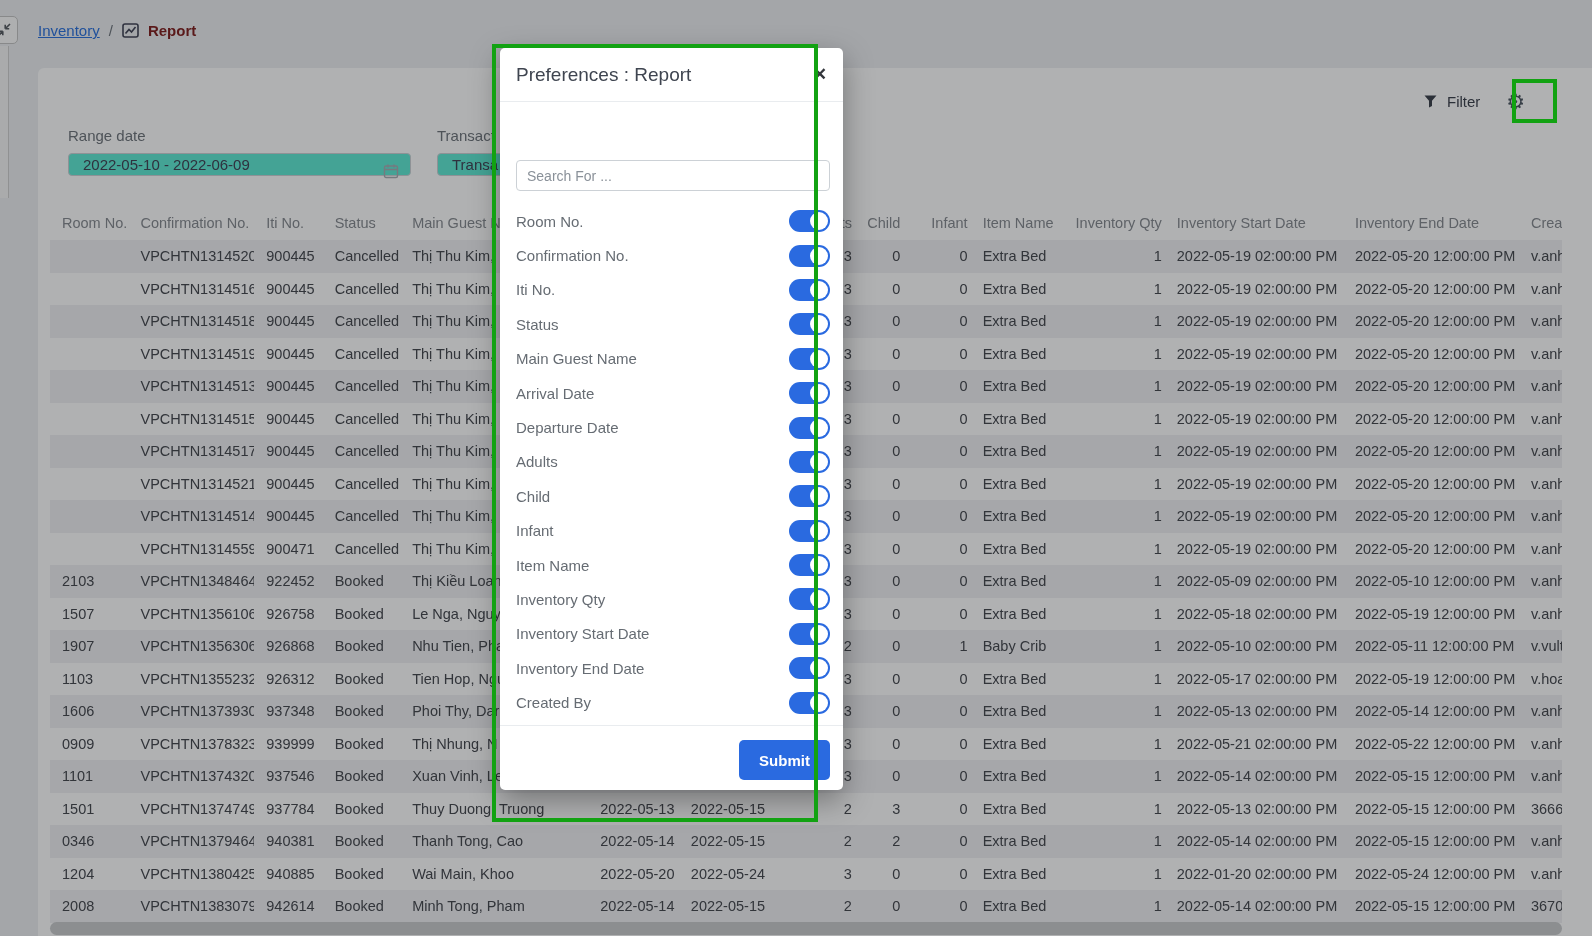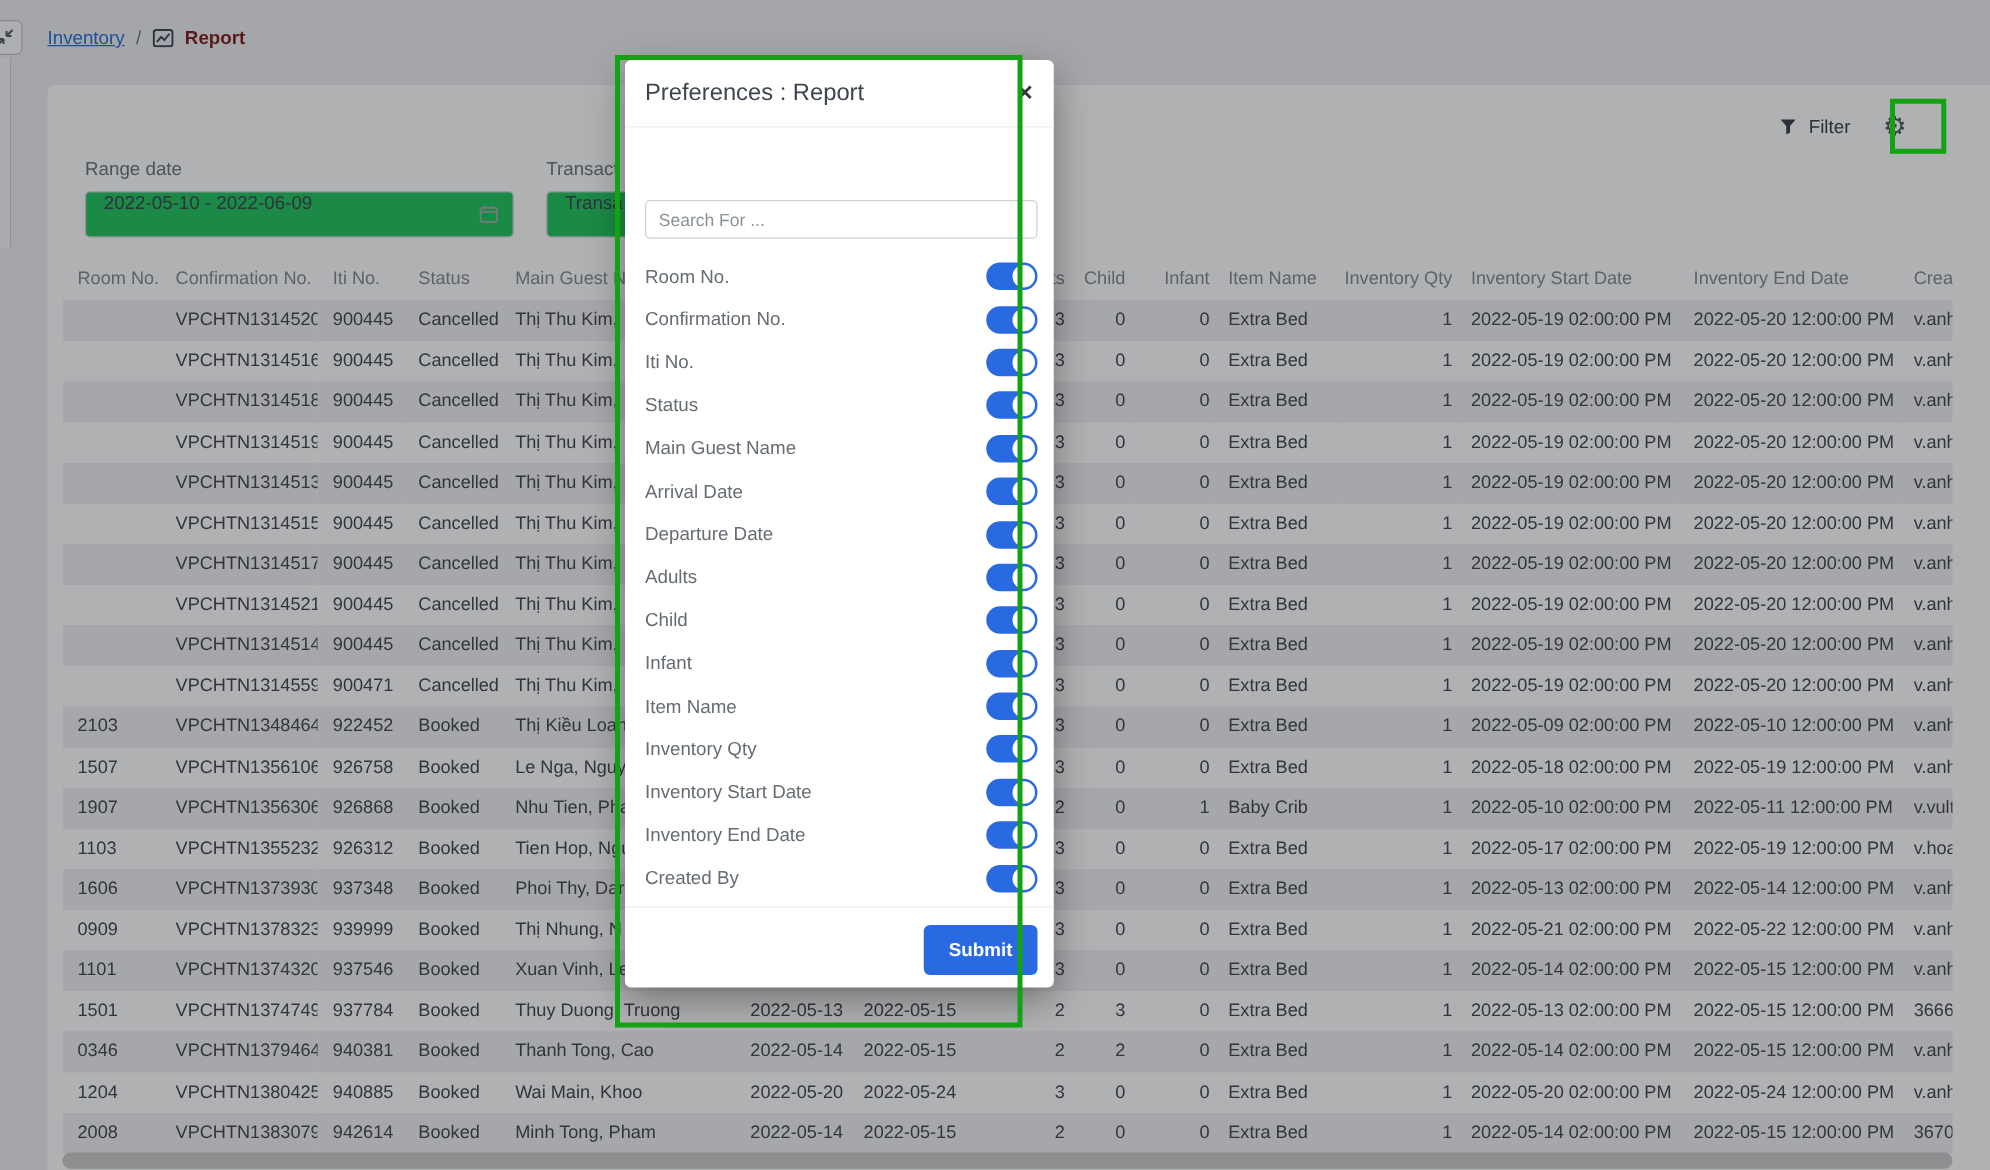--- a/index.html
+++ b/index.html
@@ -21,22 +21,22 @@
   .card{position:absolute;left:38px;top:68px;width:1562px;height:900px;
     background:#ffffff;border-radius:6px;}
   .toolbar{position:absolute;top:20px;left:1386px;height:26px;display:flex;
     align-items:center;gap:10px;font-size:15px;color:#3a3f4a;}
   .gear{font-size:21px;line-height:21px;color:#4b5560;margin-left:16px;cursor:pointer;}
 
   .filter-group{position:absolute;top:59px;}
   .fg-range{left:30px;width:343px;}
   .fg-trans{left:399px;width:220px;}
   .fg-label{display:block;font-size:15px;color:#6d737a;margin-bottom:9px;}
-  .fg-input{position:relative;height:37px;border:1px solid #ccd1d6;border-radius:4px;
-    background:#22c55e;display:flex;padding:0 14px;font-size:15px;
+  .fg-input{position:relative;height:23px;border:1px solid #ccd1d6;border-radius:4px;
+    background:#5eead4;display:flex;align-items:center;padding:0 14px;font-size:15px;
     color:#3f4254;box-sizing:border-box;}
   .fg-input .cal{position:absolute;right:11px;top:9px;}
 
   .table-wrap{position:absolute;top:138px;left:12px;width:1512px;height:800px;overflow:hidden;}
   table{border-collapse:collapse;table-layout:fixed;width:1620px;font-size:14.5px;}
   th{height:34px;font-weight:400;color:#85898f;text-align:left;padding:0 12px;
     box-sizing:border-box;white-space:nowrap;overflow:hidden;}
   td{height:32.5px;color:#43464d;padding:0 12px;box-sizing:border-box;
     white-space:nowrap;overflow:hidden;}
   tbody tr:nth-child(odd){background:#f1f1f3;}
@@ -489,21 +489,21 @@
               <td class="col-iti">940885</td>
               <td class="col-status">Booked</td>
               <td class="col-guest">Wai Main, Khoo</td>
               <td class="col-arrival">2022-05-20</td>
               <td class="col-departure">2022-05-24</td>
               <td class="col-adults right">3</td>
               <td class="col-child right">0</td>
               <td class="col-infant right">0</td>
               <td class="col-item">Extra Bed</td>
               <td class="col-qty right">1</td>
-              <td class="col-start">2022-05-20 02:00:00 PM</td>
+              <td class="col-start">2022-01-20 02:00:00 PM</td>
               <td class="col-end">2022-05-24 12:00:00 PM</td>
               <td class="col-created">v.anhnl</td>
             </tr>
             <tr>
               <td class="col-room">2008</td>
               <td class="col-confirmation">VPCHTN1383079</td>
               <td class="col-iti">942614</td>
               <td class="col-status">Booked</td>
               <td class="col-guest">Minh Tong, Pham</td>
               <td class="col-arrival">2022-05-14</td>

